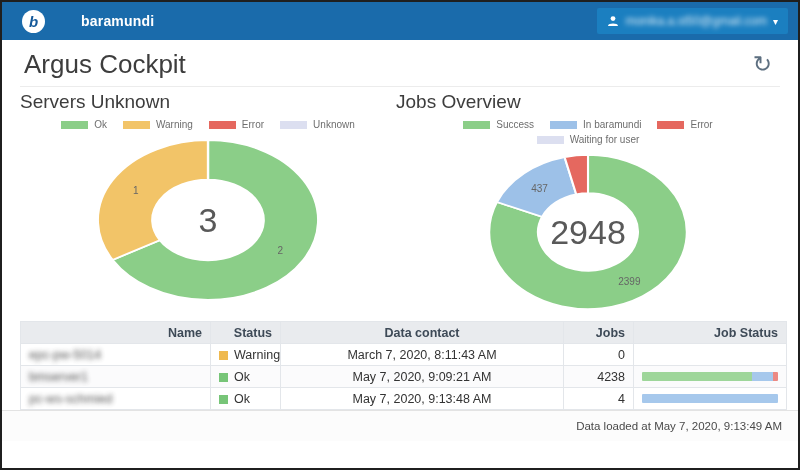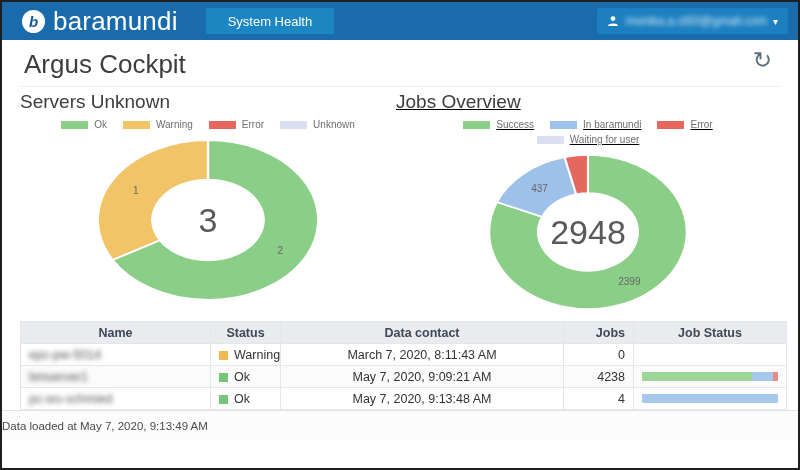--- a/index.html
+++ b/index.html
@@ -4,79 +4,78 @@
 <style>
   * { margin:0; padding:0; box-sizing:border-box; }
   html,body { width:800px; height:470px; font-family:"Liberation Sans", sans-serif; background:#fff; }
   .window { position:relative; width:800px; height:470px; border:2px solid #1f1f1f; background:#fff; overflow:hidden; }
 
   
   .topbar { height:38px; background:#1a6bab; display:flex; align-items:center; padding:0 10px 0 20px; }
   .brand { display:flex; align-items:center; gap:8px; margin-right:28px; }
   .logo { width:23px; height:23px; border-radius:50%; background:#fff; color:#14599a; font-weight:bold;
           font-size:15px; display:flex; align-items:center; justify-content:center; font-style:italic; }
-  .brand-name { color:#fff; font-size:26px; font-weight:400; letter-spacing:.2px; }
+  .brand-name { color:#fff; font-size:14px; font-weight:700; letter-spacing:.2px;margin-left:28px; }
   .nav-tab { background:#1b86c2; color:#fff; font-size:13px; padding:6px 22px; height:26px; display:flex; align-items:center; cursor:pointer; }
   .user-menu { margin-left:auto; background:#1b7fc0; color:#fff; font-size:12px; height:26px; padding:0 10px;
                display:flex; align-items:center; gap:6px; border-radius:2px; cursor:pointer; }
   .redacted { filter:blur(2.5px); opacity:.85; }
   .caret { font-size:10px; }
 
   
   main { padding:0 18px; height:401px; display:flex; flex-direction:column; }
-  .page-head { display:flex; align-items:flex-start; justify-content:space-between; padding:9px 2px 6px 4px;
+  .page-head { display:flex; align-items:center; justify-content:space-between; padding:9px 2px 6px 4px;
                border-bottom:1px solid #ececec; }
   .page-head h1 { font-size:26px; font-weight:400; color:#3d3d3d; }
   .refresh-btn { background:none; border:none; font-size:23px; color:#5d6f80; cursor:pointer; line-height:1; padding:0 6px; }
 
   .charts { display:flex; margin-top:4px; min-height:228px; }
   .chart-col { display:flex; flex-direction:column; }
   .chart-col.left  { width:378px; }
-  .chart-col.right { width:386px;text-decoration:underline; }
+  .chart-col.right { width:386px; }
   .chart-col h2, .table-section h2 { font-size:19px; font-weight:400; color:#3d3d3d; }
   .legend { display:flex; flex-wrap:wrap; justify-content:center; row-gap:4px; margin:6px auto 2px; }
   .chart-col.right .legend { max-width:330px; }
   .legend-item { display:flex; align-items:center; margin:0 8px; cursor:pointer; }
   .legend-item i { display:inline-block; width:27px; height:8px; margin-right:6px; }
   .legend-item span { font-size:10px; color:#6e6e6e; }
   .donut-wrap { position:relative; margin:4px auto 0; }
   .donut-wrap svg { position:absolute; inset:0; width:100%; height:100%; }
   .donut-label { position:absolute; transform:translate(-50%,-50%); font-size:10px; color:#666; }
   .donut-center { position:absolute; transform:translate(-50%,-50%); font-size:34px; color:#595959; }
 
   
   .table-section { margin-top:2px; }
   .table-section h2 { margin-bottom:7px; }
   table { border-collapse:collapse; table-layout:fixed; width:766px; font-size:12.5px; color:#333;
           border:1px solid #dde1e5; }
   th, td { border:1px solid #e3e6ea; padding:3px 8px; height:22px; white-space:nowrap; overflow:hidden; }
-  thead th { background:#e9ebee; color:#3e4a57; font-weight:bold; text-align:center; }
+  thead th { background:#e9ebee; color:#3e4a57; font-weight:bold; text-align:right; }
   tbody tr:nth-child(even) td { background:#fbfbfc; }
   .al-c { text-align:center; } .al-r { text-align:right;margin-top:24px; }
   .status-sq { display:inline-block; width:9px; height:9px; margin-right:6px; vertical-align:-1px; }
   .jobbar { display:flex; height:9px; width:100%; border-radius:1px; overflow:hidden; }
   .jobbar div { height:100%; }
 
   
   footer { margin-top:auto; height:31px; border-top:1px solid #e3e3e3; background:#fcfcfc;
-           display:flex; align-items:center; justify-content:flex-start; padding-right:0px;
+           display:flex; align-items:center; justify-content:flex-end; padding-right:0px;
            margin-left:-18px; margin-right:-18px; }
   footer span { font-size:11.5px; color:#4a4a4a; padding-right:16px; }
 </style>
 </head>
 <body>
 
 <div class="window">
 
   <header class="topbar">
     <div class="brand">
       <span class="logo">b</span>
       <span class="brand-name">baramundi</span>
     </div>
-    <div class="nav-tab">System Health</div>
     <div class="user-menu">
       <svg width="12" height="12" viewBox="0 0 12 12">
         <circle cx="6" cy="3.6" r="2.4" fill="#ffffff"></circle>
         <path d="M1 11 C1 7.8 11 7.8 11 11 Z" fill="#ffffff"></path>
       </svg>
       <span class="redacted">monika.a.st50@gmail.com</span>
       <span class="caret">▾</span>
     </div>
   </header>
 

